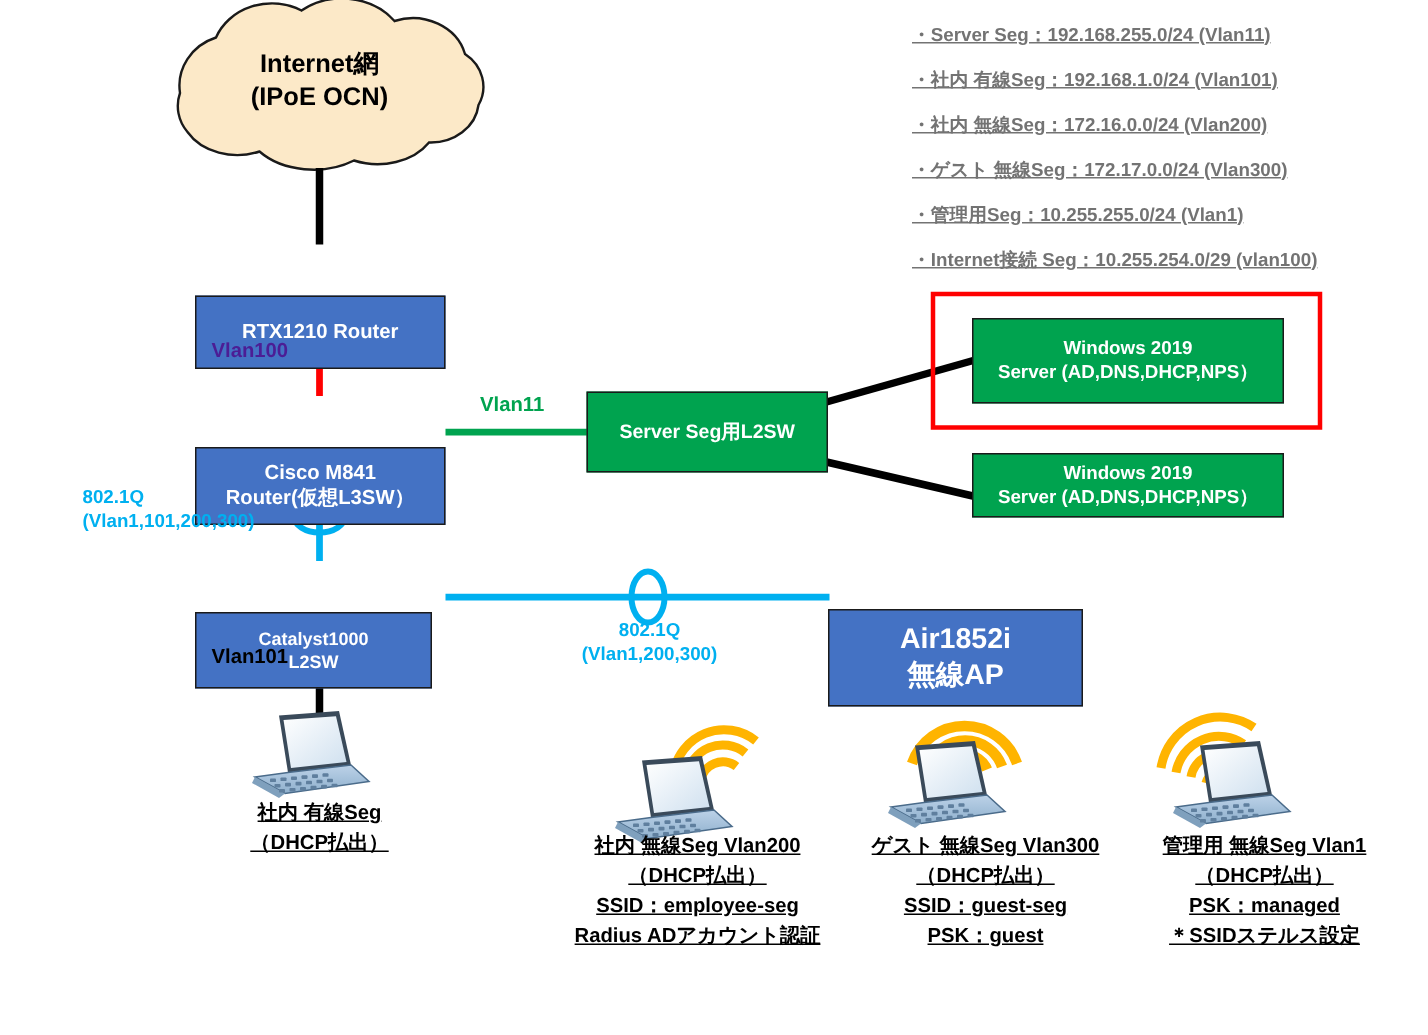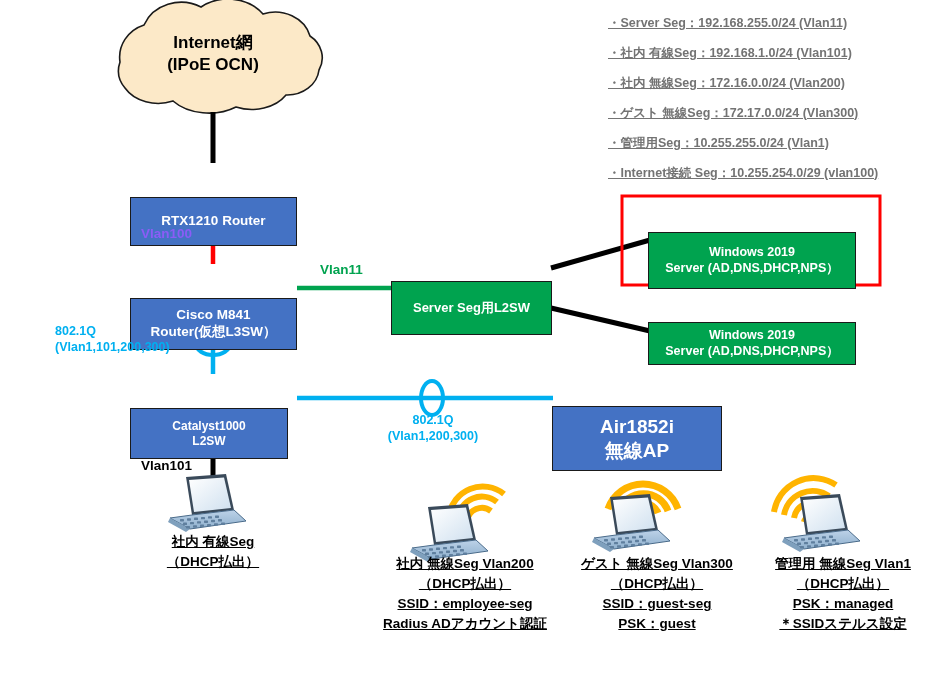--- a/index.html
+++ b/index.html
@@ -6,30 +6,30 @@
   body{width:952px;height:690px;position:relative;overflow:hidden;
        font-family:"Liberation Sans","DejaVu Sans",sans-serif;}
   #stage{position:absolute;left:0;top:0;width:952px;height:690px;}
   svg.layer{position:absolute;left:0;top:0;width:952px;height:690px;pointer-events:none;}
 
   .node{position:absolute;box-sizing:border-box;border:1px solid #1a1a1a;
         display:flex;flex-direction:column;align-items:center;justify-content:center;
         color:#ffffff;font-weight:bold;text-align:center;line-height:1.25;}
   .node .ln{display:block;white-space:nowrap;}
   .blue{background:#4472C4;margin-top:35px;}
-  .green{background:#00A34F;margin-top:20px;}
+  .green{background:#00A34F;}
 
   .cloudtext{position:absolute;text-align:center;color:#000;font-weight:bold;
              line-height:1.3;}
 
   .edgelabel{position:absolute;font-weight:bold;white-space:nowrap;line-height:1.25;}
-  .lbl-red{color:#8b5cf6;}
+  .lbl-red{color:#4c1d95;}
   .lbl-green{color:#00A34F;}
   .lbl-cyan{color:#00B0F0;}
-  .lbl-black{color:#000000;margin-top:28px;}
+  .lbl-black{color:#000000;}
 
   .seglist{position:absolute;left:608px;top:8px;width:340px;}
   .seglist .row{height:30px;display:flex;align-items:center;font-size:12.5px;
                 font-weight:bold;color:#737373;white-space:nowrap;}
   .seglist .row span.u{text-decoration:underline;}
 
   .caption{position:absolute;text-align:center;color:#000;font-size:13.5px;
            font-weight:normal;line-height:1.48;}
   .caption div{white-space:nowrap;}
   .caption div span{text-decoration:underline;font-weight:bold;}

